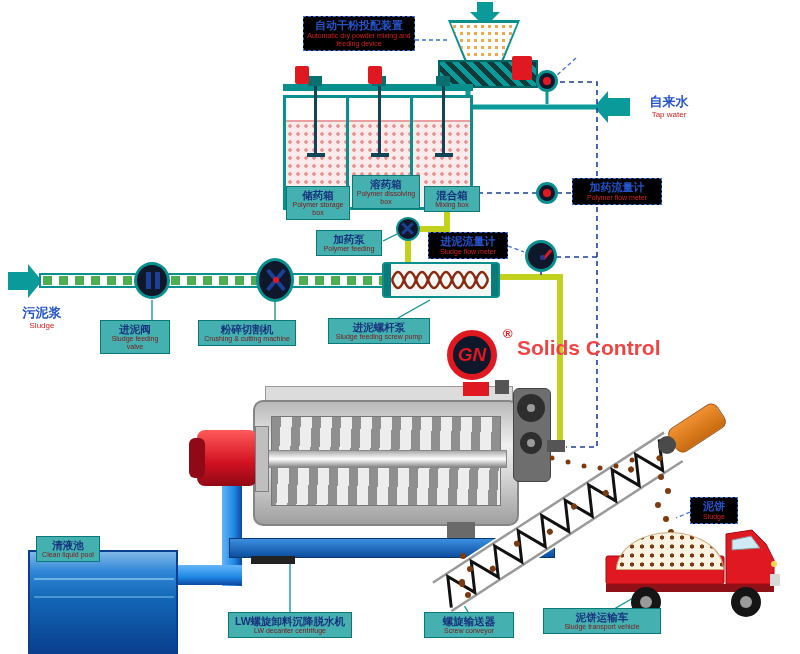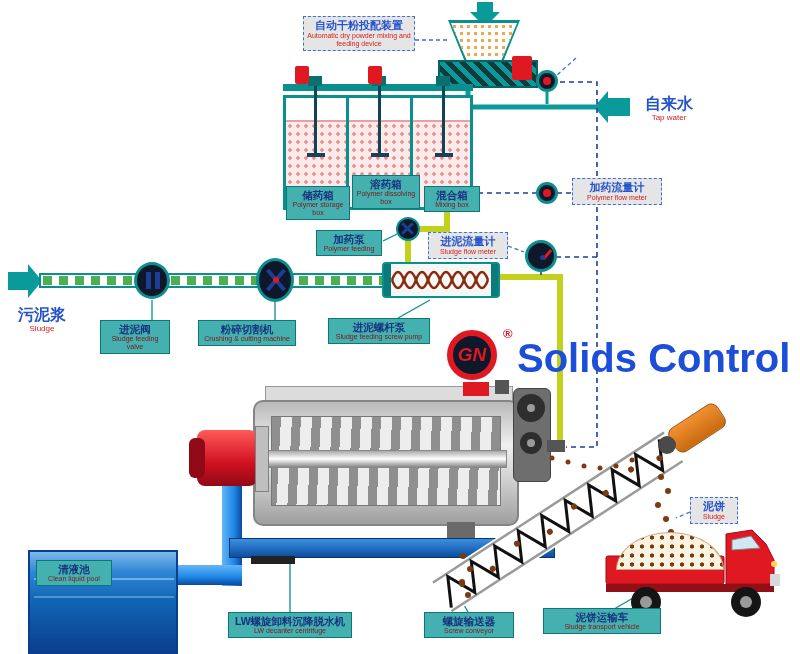--- a/index.html
+++ b/index.html
@@ -4,25 +4,25 @@
 <style>
   html,body{margin:0;padding:0;background:#ffffff;}
   #stage{position:relative;width:800px;height:654px;background:#fff;overflow:hidden;
          font-family:"Liberation Sans",sans-serif;}
   .abs{position:absolute;}
   svg{display:block;}
   
   .lbl{position:absolute;z-index:6;text-align:center;padding:2px 3px;box-sizing:border-box;}
   .lbl .zh{display:block;font-size:11px;font-weight:bold;color:#2553c9;line-height:1.15;}
   .lbl .en{display:block;font-size:7px;color:#d42020;line-height:1.15;}
-  .lbl.dashed{background:#e5e5e5;border:1px dashed #3a6fd8;}
+  .lbl.dashed{background:#000000;border:1px dashed #3a6fd8;}
   .lbl.teal{background:#45b0b0;border:1px solid #0b7878;}
   .lbl.teal .zh{color:#17327e;font-size:10.5px;}
   .lbl.teal .en{color:#7e1717;}
-  .lbl.plain .zh{font-size:16px;}
+  .lbl.plain .zh{font-size:13px;}
   .lbl.plain .en{font-size:8px;}
   
   .circle{border-radius:50%;box-sizing:border-box;background:#0f172a;}
   .teal-border{border:3px solid #0a8f8f;}
   .bar{position:absolute;background:#1c3f96;}
   .reddot{position:absolute;background:#e01822;border-radius:50%;}
   
   .liquid{position:absolute;left:0;right:0;bottom:0;top:22px;
     background-color:#fdeaea;
     background-image:radial-gradient(#e89090 1.5px, transparent 1.9px);
@@ -152,21 +152,21 @@
       <path d="M8,16 Q14,32 20,16 T32,16 T44,16 T56,16 T68,16 T80,16 T92,16 T104,16" stroke="#8a2a10" stroke-width="2.5" fill="none"></path>
     </svg>
   </div>
 
   <div class="abs" style="left:445px;top:326px;z-index:6;width:330px;height:56px">
     <div class="abs circle" style="left:2px;top:4px;width:50px;height:50px;border:6px solid #e01822;
          display:flex;align-items:center;justify-content:center">
       <span style="color:#e01822;font-weight:bold;font-style:italic;font-size:19px">GN</span>
     </div>
     <span class="abs" style="left:58px;top:0;color:#e01822;font-size:13px;font-weight:bold">®</span>
-    <span class="abs" style="left:72px;top:10px;color:#1d4ed8;font-size:40px;font-weight:bold;white-space:nowrap">Solids Control</span>
+    <span class="abs" style="left:72px;top:10px;color:#ef4444;font-size:21px;font-weight:bold;white-space:nowrap">Solids Control</span>
   </div>
 
   <div class="abs" style="left:222px;top:486px;width:20px;height:100px;z-index:2;background:linear-gradient(90deg,#64b5f6,#1e88e5 60%,#0d47a1)"></div>
   <div class="abs" style="left:158px;top:565px;width:84px;height:20px;z-index:2;background:linear-gradient(180deg,#64b5f6,#1e88e5 60%,#0d47a1)"></div>
   <div class="abs" style="left:28px;top:550px;width:150px;height:104px;z-index:2;box-sizing:border-box;
        background:linear-gradient(180deg,#7fb8e8 0px,#2f86d6 20px,#1265b5 48px,#0a3f8f);border:2px solid #0a3f8f">
     <div class="abs" style="left:4px;top:26px;width:140px;height:2px;background:#8ec6ef;opacity:.7"></div>
     <div class="abs" style="left:4px;top:44px;width:140px;height:2px;background:#6fb2e4;opacity:.6"></div>
   </div>
 
@@ -296,21 +296,21 @@
     <span class="en">Sludge feeding valve</span>
   </div>
   <div class="lbl teal" style="left:198px;top:320px;width:98px">
     <span class="zh">粉碎切割机</span>
     <span class="en">Crushing &amp; cutting machine</span>
   </div>
   <div class="lbl teal" style="left:328px;top:318px;width:102px">
     <span class="zh">进泥螺杆泵</span>
     <span class="en">Sludge feeding screw pump</span>
   </div>
-  <div class="lbl teal" style="left:36px;top:560px;width:76px">
+  <div class="lbl teal" style="left:36px;top:536px;width:64px">
     <span class="zh">清液池</span>
     <span class="en">Clean liquid pool</span>
   </div>
   <div class="lbl teal" style="left:228px;top:612px;width:124px">
     <span class="zh">LW螺旋卸料沉降脱水机</span>
     <span class="en">LW decanter centrifuge</span>
   </div>
   <div class="lbl teal" style="left:424px;top:612px;width:90px">
     <span class="zh">螺旋输送器</span>
     <span class="en">Screw conveyor</span>

